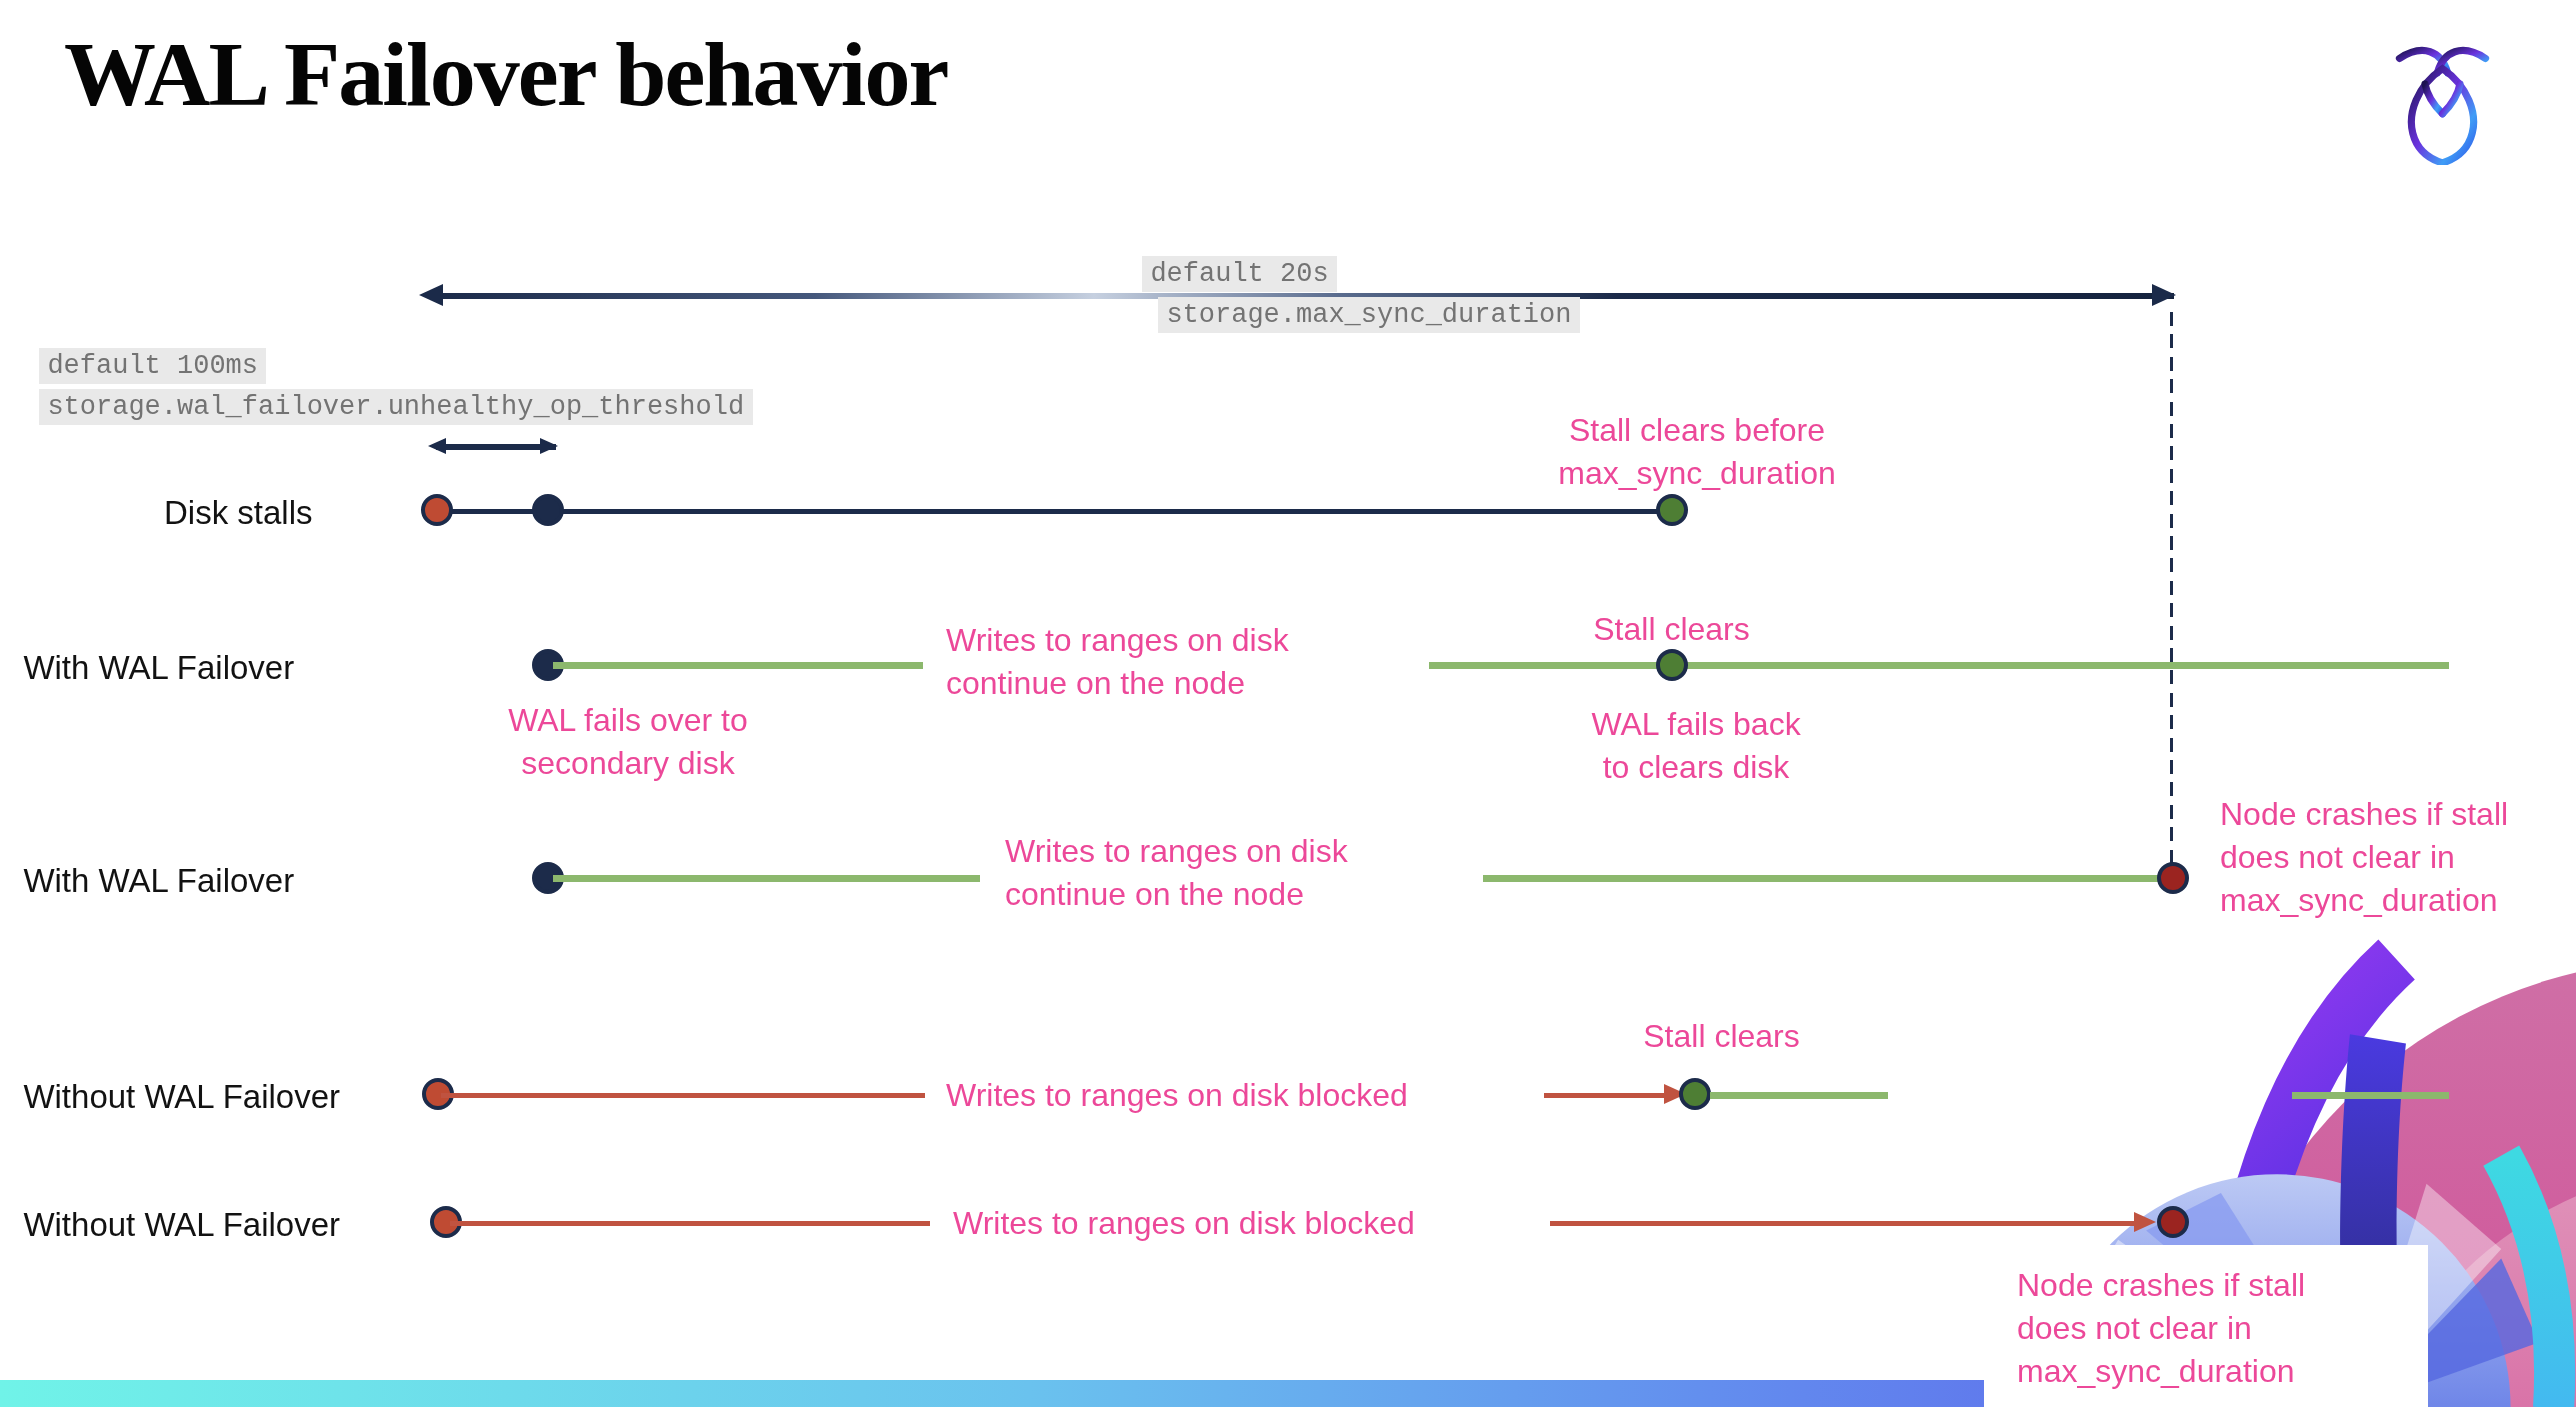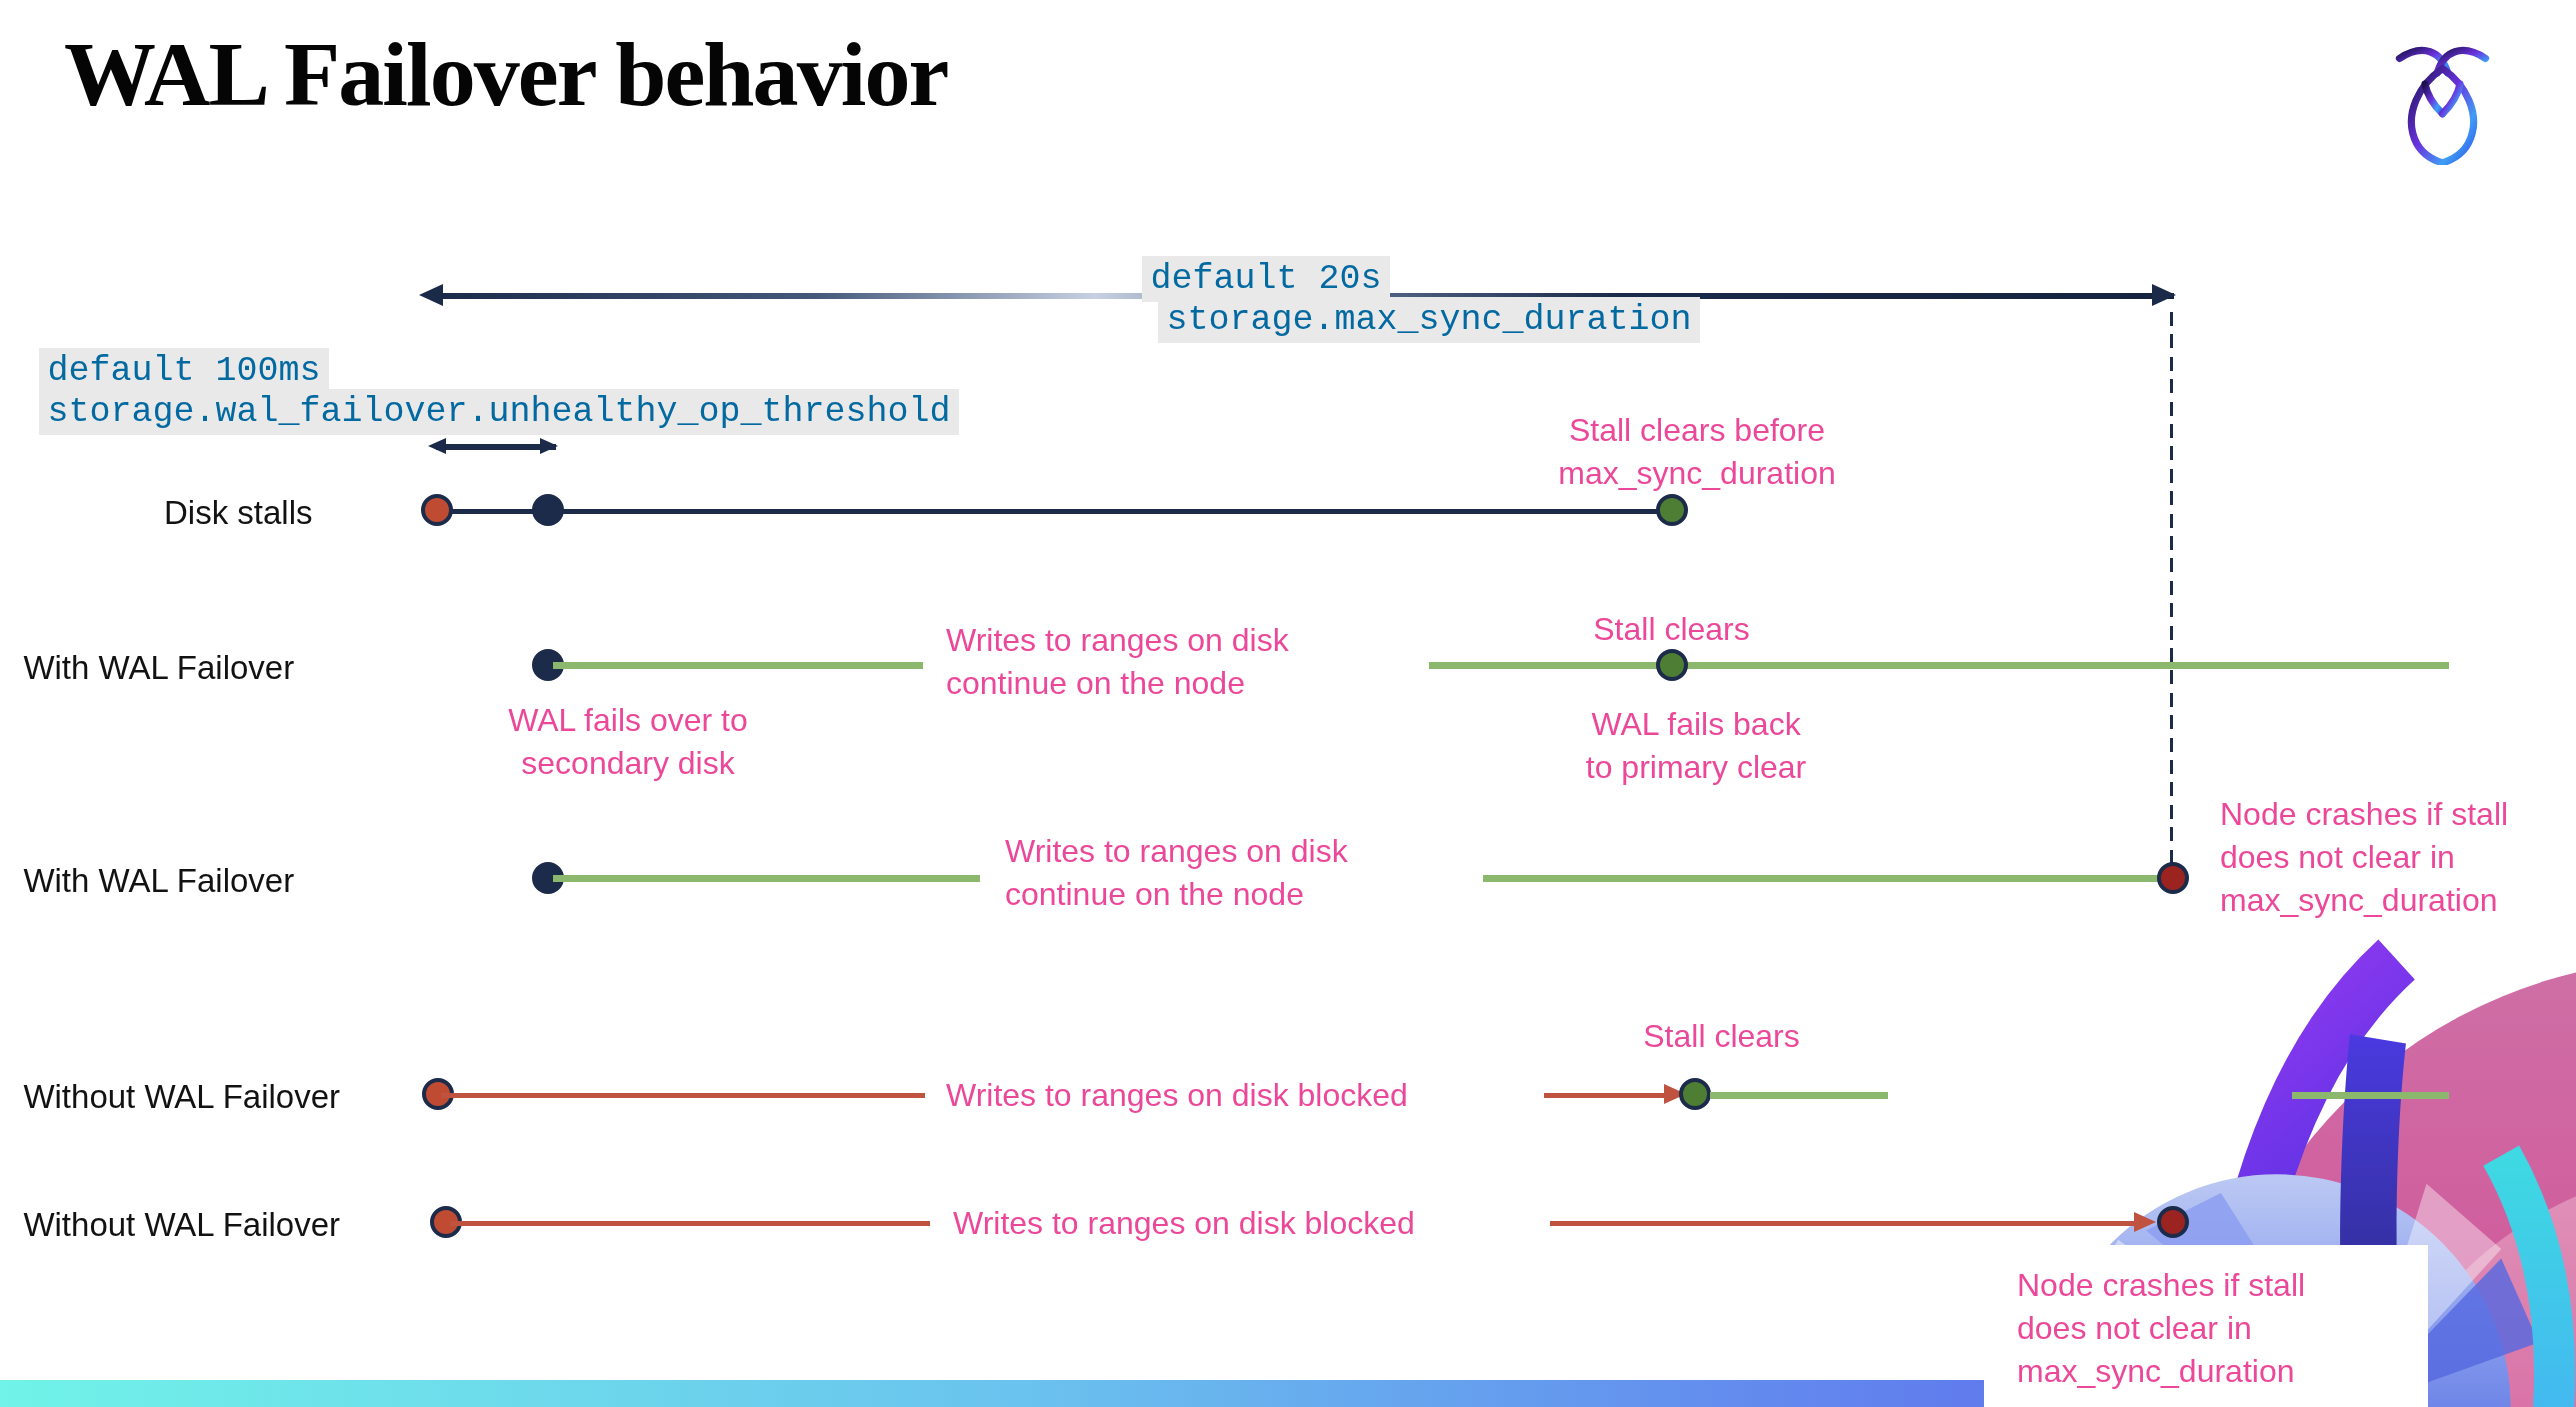--- a/index.html
+++ b/index.html
@@ -1,20 +1,20 @@
 <!DOCTYPE html>
 <html style="font-size:15px"><head>
 <meta charset="utf-8">
 <style>
   html,body{margin:0;padding:0;background:#fff;}
   #slide{position:relative;width:2576px;height:1408px;background:#ffffff;overflow:hidden;
          font-family:"Liberation Sans",sans-serif;color:#111;}
   .abs{position:absolute;}
   .title{font-family:Liberation Serif, serif;font-weight:800;font-size:92px;letter-spacing:-1.9px;color:#050505;}
-  .mono{font-family:"Liberation Mono",monospace;font-size:35px;color:#0369a1;background:#e9e9e9;
+  .mono{font-family:"Liberation Mono",monospace;font-size:27px;color:#737373;background:#e9e9e9;
         padding:2.8px 8.4px;display:inline-block;white-space:pre;}
   .note{font-size:32px;line-height:43px;color:#ec4899;}
   .note span{display:block;}
   .c{text-align:center;}
   .r{text-align:left;}
   .rowlabel{font-size:33px;color:#121212;white-space:nowrap;}
   .dot{position:absolute;width:24px;height:24px;border:4.7px solid #1c2b4a;border-radius:50%;box-sizing:content-box;}
   .dot.navy{background:#1c2b4a;}
   .dot.red{background:#bf4b33;}
   .dot.green{background:#4e7e34;}
@@ -142,21 +142,21 @@
   </div>
   <div class="greenline diagram-el" style="left:1429px;top:662px;width:1020px;"></div>
   <div class="dot green diagram-el" style="left:1656px;top:649px;"></div>
   <div class="abs note c diagram-el" style="left:1578px;top:608px;width:187px;">Stall clears</div>
   <div class="abs note c diagram-el" style="left:460px;top:699px;width:336px;">
     <span>WAL fails over to</span>
     <span>secondary disk</span>
   </div>
   <div class="abs note c diagram-el" style="left:1528px;top:703px;width:336px;">
     <span>WAL fails  back</span>
-    <span>to primary clear</span>
+    <span>to clears disk</span>
   </div>
 
   <div class="abs rowlabel diagram-el" style="left:23.4px;top:862px;">With WAL Failover</div>
   <div class="dot navy diagram-el" style="left:532px;top:862px;"></div>
   <div class="greenline diagram-el" style="left:553px;top:875px;width:427px;"></div>
   <div class="abs note diagram-el" style="left:1005px;top:830px;">
     <span>Writes to ranges on disk</span>
     <span>continue on the node</span>
   </div>
   <div class="greenline diagram-el" style="left:1483px;top:875px;width:679px;"></div>

